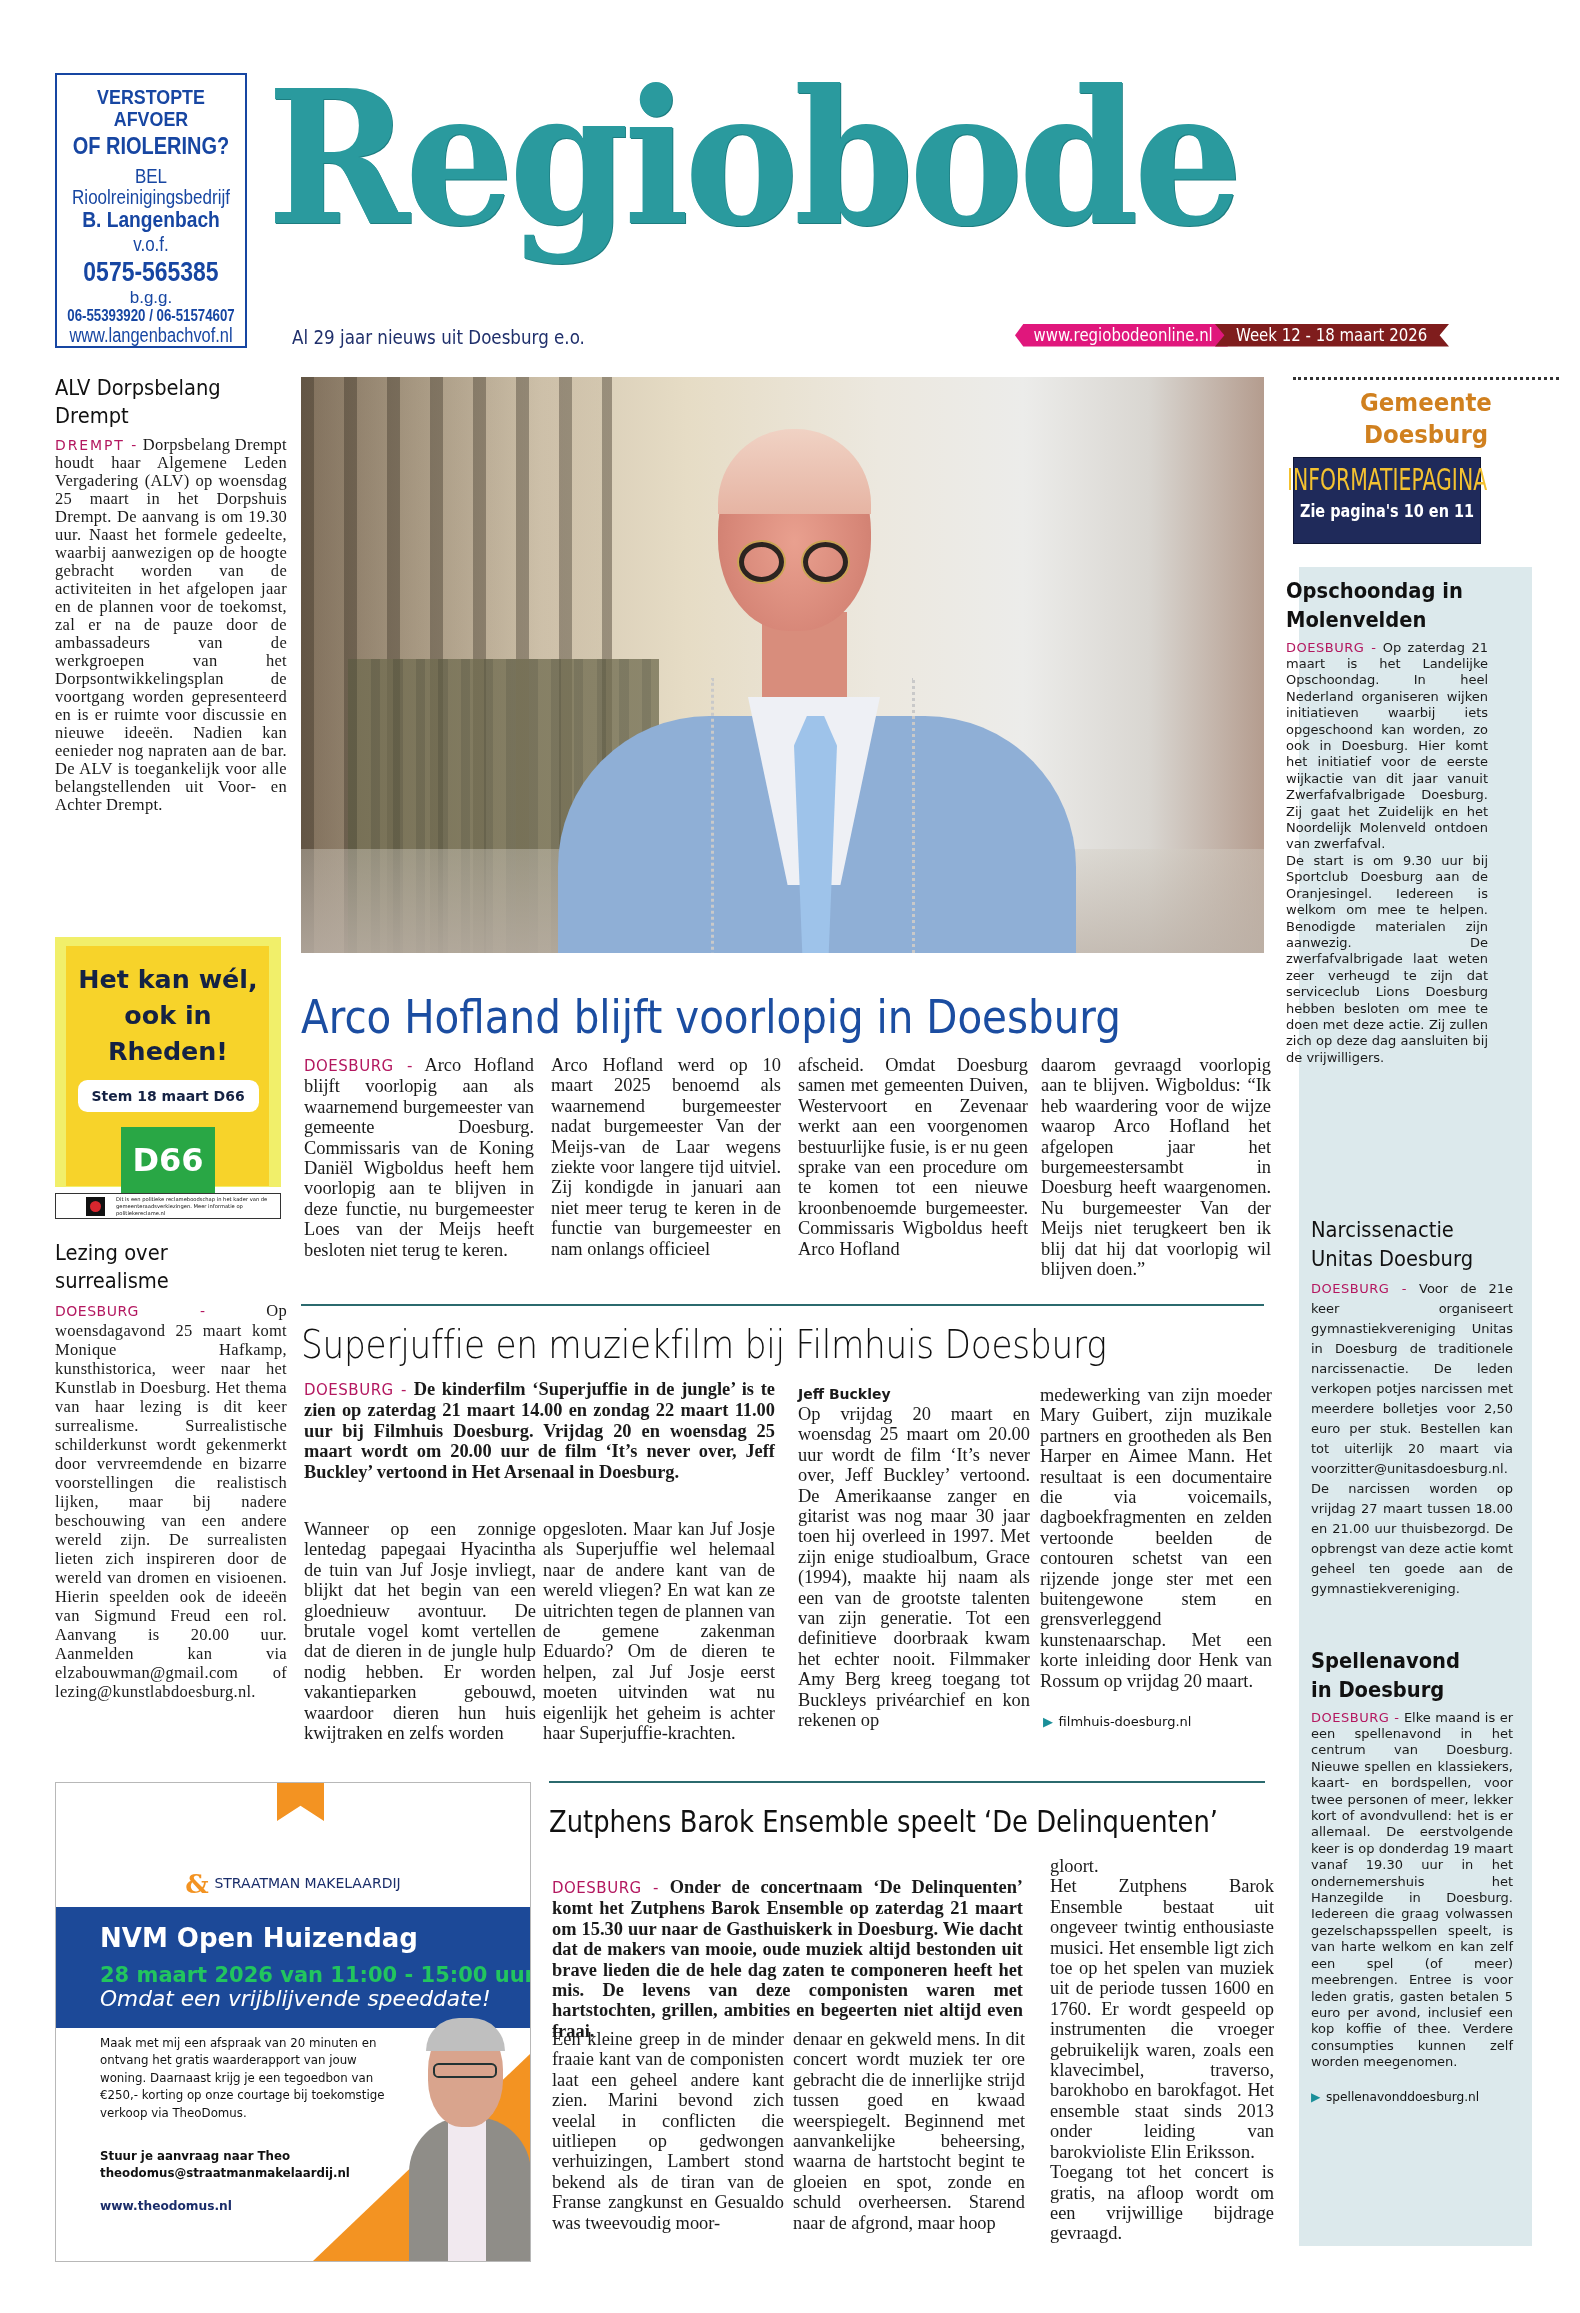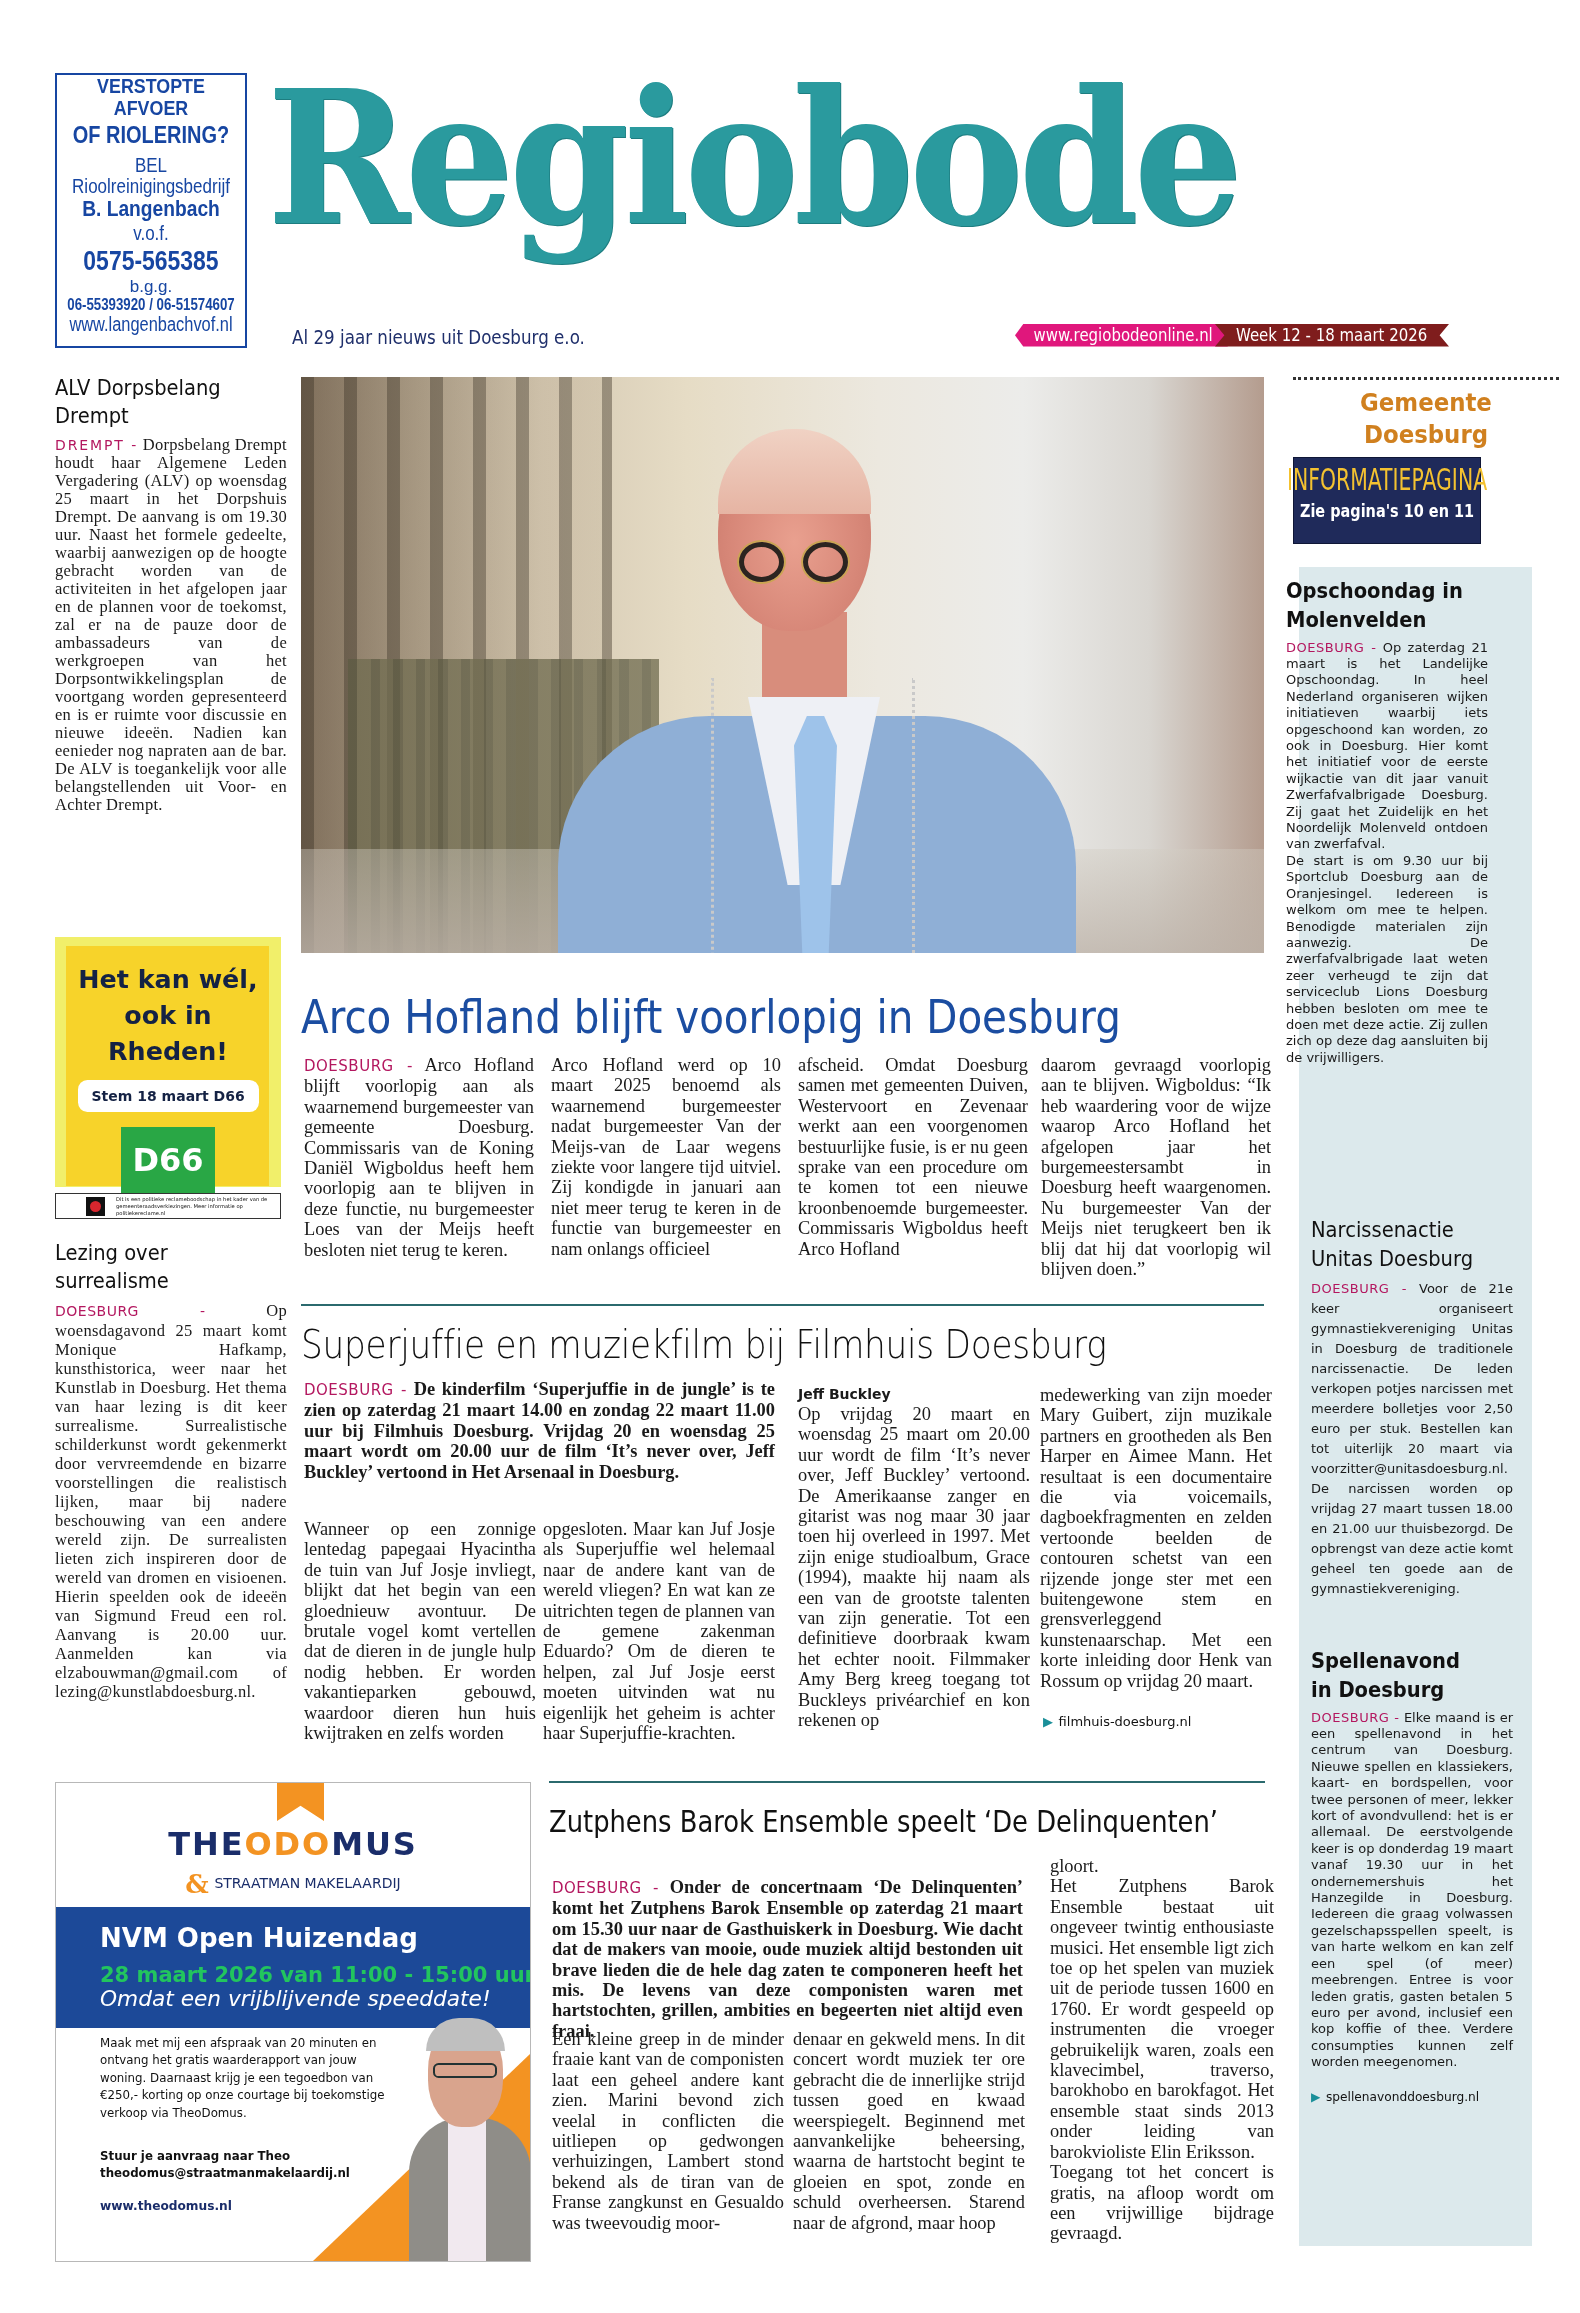--- a/index.html
+++ b/index.html
@@ -3,21 +3,21 @@
 <meta charset="utf-8">
 <style>
   html, body { margin:0; padding:0; background:#fff; }
   body { width:1580px; height:2314px; position:relative; overflow:hidden; font-family:"DejaVu Serif", serif; color:#1a1a1a; }
   .abs { position:absolute; }
   .city { color:#b3175f; font-family:"DejaVu Sans", sans-serif; letter-spacing:0.5px; }
   .body-serif { font-family:"Liberation Serif", serif; font-size:18.4px; line-height:24px; text-align:justify; hyphens:auto; }
   .body-sans { font-family:"DejaVu Sans", sans-serif; font-size:14px; line-height:19px; text-align:justify; }
 
   
-  #ad-riool { left:55px; top:73px; width:192px; height:275px; border:2.8px solid #1746a2; text-align:center; color:#1746a2; font-family:"Liberation Sans", sans-serif; line-height:1.05; padding-top:0; box-sizing:border-box; }
+  #ad-riool { left:55px; top:73px; width:192px; height:275px; border:2.8px solid #1746a2; text-align:center; color:#1746a2; font-family:"Liberation Sans", sans-serif; line-height:1.05; padding-top:11px; box-sizing:border-box; }
   #ad-riool .h { font-weight:bold; font-size:21px; transform:scaleX(0.85); display:block; }
   #ad-riool .n { font-size:20px; transform:scaleX(0.85); display:block; }
   #ad-riool .b { font-weight:bold; font-size:22.6px; transform:scaleX(0.85); display:block; }
   #ad-riool .ph { font-weight:bold; font-size:27px; transform:scaleX(0.85); display:block; margin:2.8px 0; }
   #ad-riool .sm { font-size:17px; display:block; }
   #ad-riool .ph2 { font-weight:bold; font-size:17px; transform:scaleX(0.78); display:block; white-space:nowrap; margin-left:-19px; margin-right:-19px; }
   #ad-riool .url { font-size:20px; transform:scaleX(0.82); display:block; white-space:nowrap; margin-left:-19px; margin-right:-19px; }
 
   
   #masthead { left:267px; top:66px; font-family:"DejaVu Serif", serif; font-weight:bold; font-size:185px; color:#2a9a9e; letter-spacing:-5.6px; line-height:1; transform:scaleX(0.93); transform-origin:left top; text-shadow:0.9px 0.9px 0 #1d7d80; }
@@ -191,21 +191,20 @@
   <div class="body-serif" style="font-size:18.4px;line-height:20.4px">medewerking van zijn moeder Mary Guibert, zijn muzikale partners en grootheden als Ben Harper en Aimee Mann. Het resultaat is een documentaire die via voicemails, dagboekfragmenten en zelden vertoonde beelden de contouren schetst van een rijzende jonge ster met een buitengewone stem en grensverleggend kunstenaarschap. Met een korte inleiding door Henk van Rossum op vrijdag 20 maart.</div>
 </div>
 <div class="abs link-row" style="left:1043px;top:1714px">
   <span class="tri">▶</span><span>filmhuis-doesburg.nl</span>
 </div>
 
 <div class="abs divider" style="left:549px;top:1781px;width:716px"></div>
 
 <div id="ad-theo" class="abs" style="height:480px">
   <div class="roof"></div>
-  <div class="logo"><span>THE</span><span class="o">O</span><span class="o">D</span><span class="o">O</span><span>MUS</span></div>
   <div class="sub"><b>&amp;</b><span>STRAATMAN MAKELAARDIJ</span></div>
   <div class="band">
     <div class="t1">NVM Open Huizendag</div>
     <div class="t2">28 maart 2026 van 11:00 - 15:00 uur</div>
     <div class="t3">Omdat een vrijblijvende speeddate!</div>
   </div>
   <div class="tri-or" style="top:auto;height:207px;width:217px"></div>
   <div style="position:absolute;left:334px;top:240px;width:141px;height:240px">
     <div style="position:absolute;left:19px;top:94px;width:122px;height:151px;background:#8f8d88;border-radius:56px 56px 0 0"></div>
     <div style="position:absolute;left:58px;top:94px;width:38px;height:151px;background:#f1e9ef"></div>

